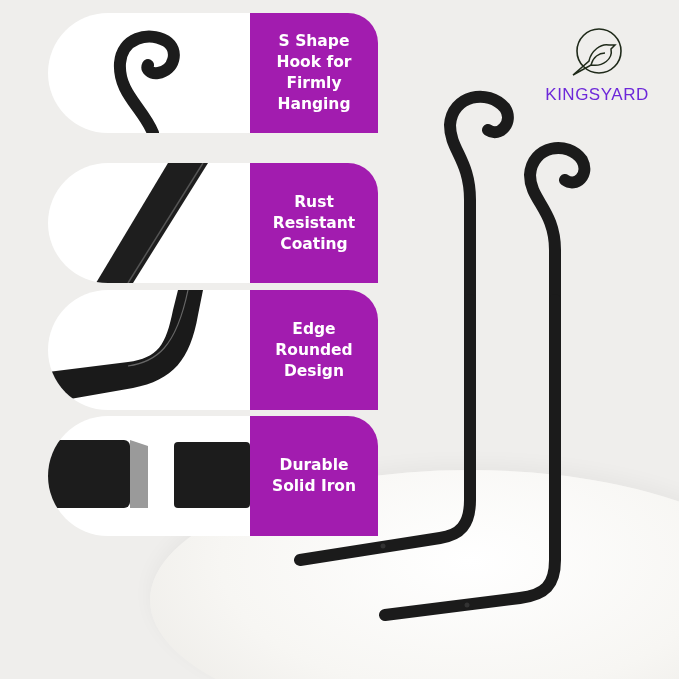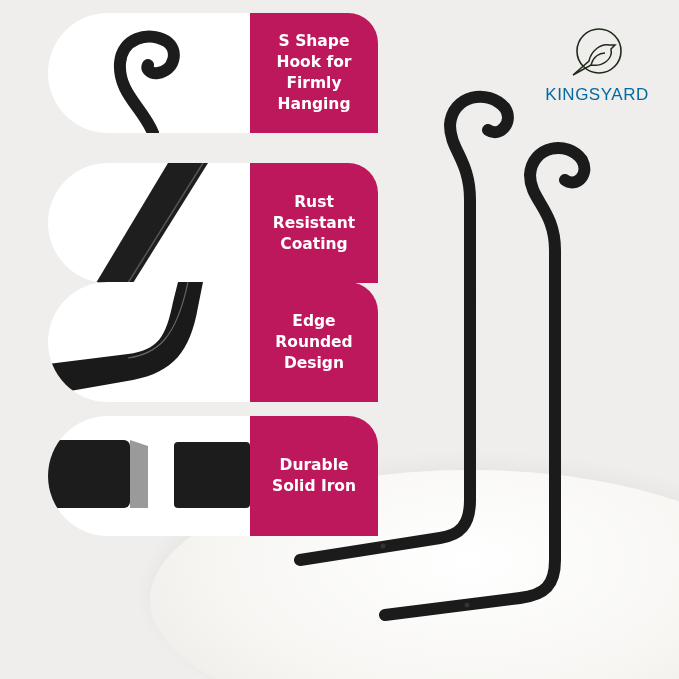--- a/index.html
+++ b/index.html
@@ -16,35 +16,35 @@
     }
     .card {
       position: absolute; left: 48px; width: 330px; height: 120px;
       display: flex; overflow: hidden;
     }
     .card .photo {
       width: 202px; height: 100%; background: #ffffff;
       border-radius: 60px 0 0 60px; position: relative; overflow: hidden;
     }
     .card .label {
-      width: 128px; height: 100%; background: #be185d;
+      width: 128px; height: 100%; background: #a21caf;
       border-radius: 0 30px 0 0;
       display: flex; align-items: center; justify-content: center;
       text-align: center; color: #ffffff; font-weight: bold;
       font-size: 15.5px; line-height: 21px;
       font-family: "DejaVu Sans", sans-serif;
       padding: 0 6px; box-sizing: border-box;
     }
     .card .label span { white-space: pre-line; }
     .logo {
       position: absolute; left: 527px; top: 25px; width: 140px; text-align: center;
     }
     .logo-text {
       font-family: "Liberation Sans", sans-serif; font-size: 17px; letter-spacing: 0.5px;
-      color: #0369a1; margin-top: 4px;
+      color: #6d28d9; margin-top: 4px;
     }
     svg { display: block; }
     .hooks { position: absolute; left: 0; top: 0; }
   </style>
 </head>
 <body>
 
 <div class="bg-stage"></div>
 
 <div class="card" style="top:13px;">
@@ -68,21 +68,21 @@
       <line x1="155" y1="0" x2="80" y2="120" stroke="#555" stroke-width="1.5"></line>
     </svg>
   </div>
   <div class="label">
     <span>Rust
 Resistant
 Coating</span>
   </div>
 </div>
 
-<div class="card" style="top:282px;">
+<div class="card" style="top:290px;">
   <div class="photo">
     <svg width="202" height="120" viewBox="0 0 202 120">
       <path d="M0 82 L 80 72 C 110 68, 118 55, 125 20 L 130 0 L 155 0 L 150 25 C 142 70, 125 90, 85 98 L 5 112 Z" fill="#1a1a1a"></path>
       <path d="M 80 76 C 108 72, 128 58, 140 0" fill="none" stroke="#666" stroke-width="1.2"></path>
     </svg>
   </div>
   <div class="label">
     <span>Edge
 Rounded
 Design</span>

